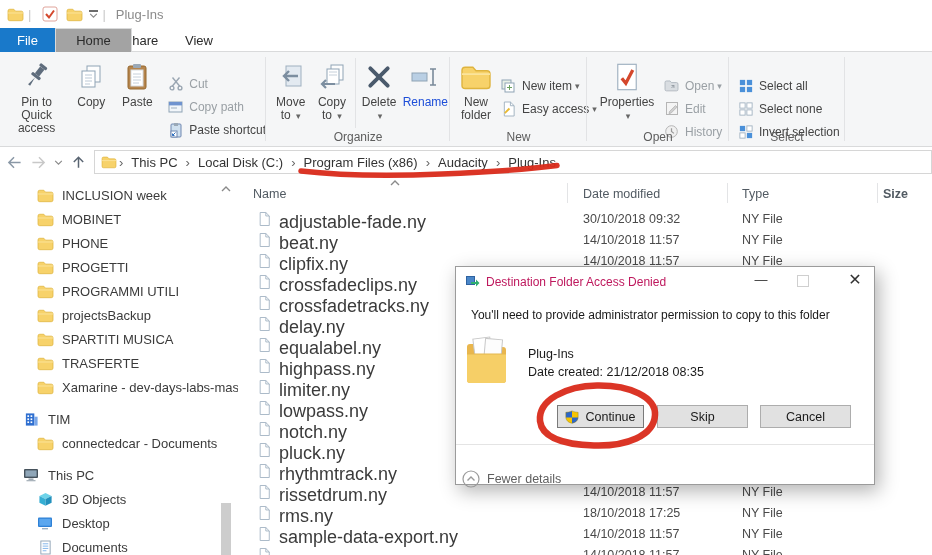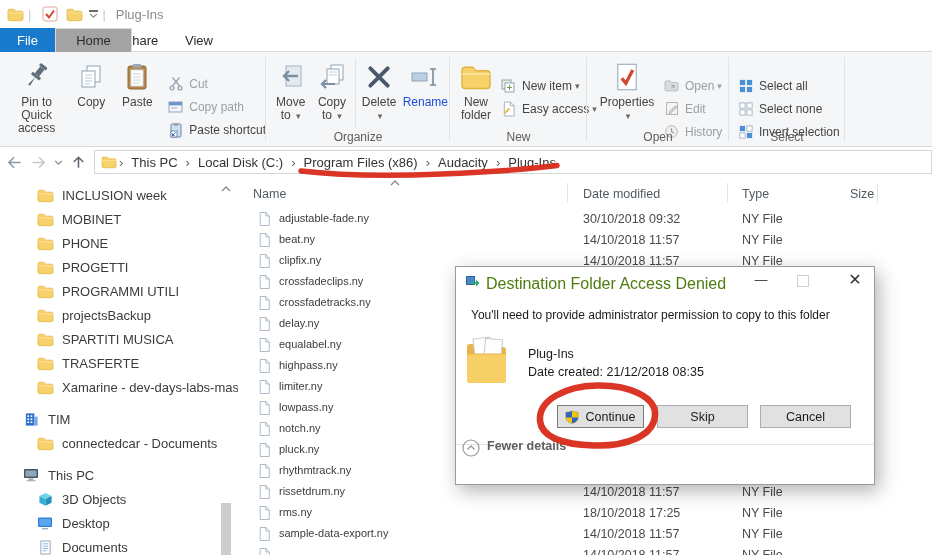--- a/index.html
+++ b/index.html
@@ -57,42 +57,42 @@
   .side-thumb{position:absolute;left:221px;top:503px;width:10px;height:52px;background:#cdcdcd;}
   
   .filelist{position:absolute;left:240px;top:177px;right:0;bottom:0;overflow:hidden;}
   .fl-header{position:absolute;top:2px;left:0;right:0;height:26px;}
   .fl-h{position:absolute;top:8px;font-size:12.5px;color:#515a62;white-space:nowrap;}
   .fl-sep{position:absolute;top:4px;height:20px;width:1px;background:#e3e4e6;}
   .sortcaret{position:absolute;top:1px;left:150px;}
   .frows{position:absolute;top:32px;left:0;right:0;bottom:0;overflow:hidden;}
   .frow{height:21px;position:relative;}
   .ficon{position:absolute;left:18px;top:2px;}
-  .fname{position:absolute;left:39px;top:3px;font-size:11px;color:#3b3b3b;white-space:nowrap;}
+  .fname{position:absolute;left:39px;top:3px;font-size:18px;color:#3b3b3b;white-space:nowrap;}
   .fdate{position:absolute;left:343px;top:3px;font-size:12.5px;color:#4a4a4a;white-space:nowrap;}
   .ftype{position:absolute;left:502px;top:3px;font-size:12.5px;color:#4a4a4a;white-space:nowrap;}
   
   .dialog{position:absolute;left:455px;top:266px;width:420px;height:219px;background:#fff;border:1px solid #9b9b9b;box-shadow:4px 6px 18px rgba(0,0,0,.30);z-index:20;box-sizing:border-box;}
   .dlg-title{position:absolute;top:0;left:0;right:0;height:30px;}
   .dlg-icon{position:absolute;left:10px;top:9px;}
-  .dlg-title-text{position:absolute;left:30px;top:8px;font-size:16px;color:#4d7c0f;white-space:nowrap;}
+  .dlg-title-text{position:absolute;left:30px;top:8px;font-size:12px;color:#be185d;white-space:nowrap;}
   .dlg-min{position:absolute;left:293px;top:3px;width:24px;height:20px;text-align:center;font-size:13px;color:#333;line-height:20px;}
   .dlg-max{position:absolute;left:341px;top:8px;width:10px;height:10px;border:1px solid #cfcfcf;}
   .dlg-close{position:absolute;left:386px;top:3px;width:26px;height:20px;text-align:center;font-size:16px;color:#333;line-height:20px;}
   .dlg-msg{position:absolute;left:15px;top:41px;width:392px;font-size:12px;color:#1a1a1a;}
   .dlg-folder{position:absolute;left:9px;top:68px;}
   .dlg-fname{position:absolute;left:72px;top:80px;font-size:12.5px;color:#1a1a1a;}
   .dlg-fdate{position:absolute;left:72px;top:98px;font-size:12.5px;color:#1a1a1a;}
   .dlg-btn{position:absolute;top:138px;height:23px;background:#e1e1e1;border:1px solid #adadad;box-sizing:border-box;display:flex;align-items:center;justify-content:center;font-size:12.5px;color:#1a1a1a;}
   .btn-continue{left:101px;width:87px;border-color:#7a7a7a;}
   .btn-continue .shield{margin-right:6px;}
   .btn-skip{left:201px;width:91px;}
   .btn-cancel{left:304px;width:91px;}
   .dlg-div{position:absolute;left:0;right:0;top:177px;height:1px;background:#e4e4e4;}
-  .dlg-fewer{position:absolute;left:6px;top:172px;display:flex;align-items:flex-start;font-weight:bold;}
+  .dlg-fewer{position:absolute;left:6px;top:203px;display:flex;align-items:center;}
   .fewer-text{font-size:12.5px;color:#5f5f5f;margin-left:7px;}
   
   .annot{position:absolute;inset:0;z-index:50;pointer-events:none;}
 </style>
 </head>
 <body>
 
 <svg width="0" height="0" style="position:absolute">
   <defs>
     <symbol id="sym-folder" viewBox="0 0 18 16">
@@ -592,21 +592,21 @@
 <div class="filelist">
   <div class="fl-header">
     <span class="sortcaret">
       <svg width="10" height="6" viewBox="0 0 10 6">
           <use href="#sym-chevup"></use>
         </svg>
     </span>
     <span class="fl-h" style="left:13px;">Name</span>
     <span class="fl-h" style="left:343px;">Date modified</span>
     <span class="fl-h" style="left:502px;">Type</span>
-    <span class="fl-h" style="left:610px;width:58px;text-align:left;">Size</span>
+    <span class="fl-h" style="left:610px;width:58px;text-align:right;font-weight:bold;">Size</span>
     <span class="fl-sep" style="left:327px;"></span>
     <span class="fl-sep" style="left:487px;"></span>
     <span class="fl-sep" style="left:637px;"></span>
   </div>
   <div class="frows">
       <div class="frow">
         <span class="ficon">
           <svg width="13" height="16" viewBox="0 0 15 17">
             <use href="#sym-page"></use>
           </svg>

